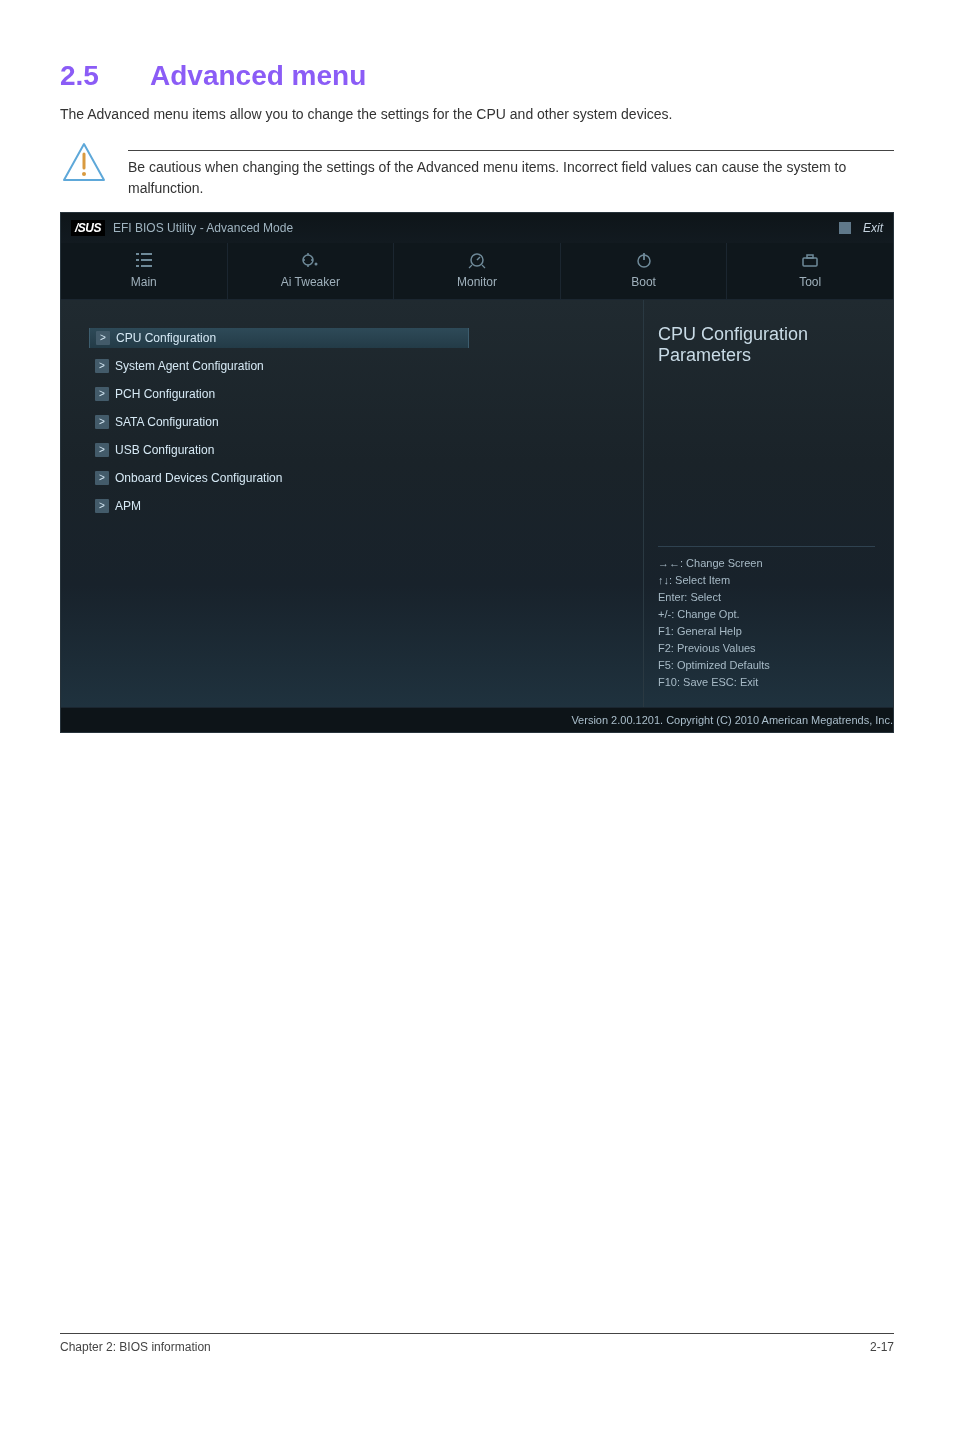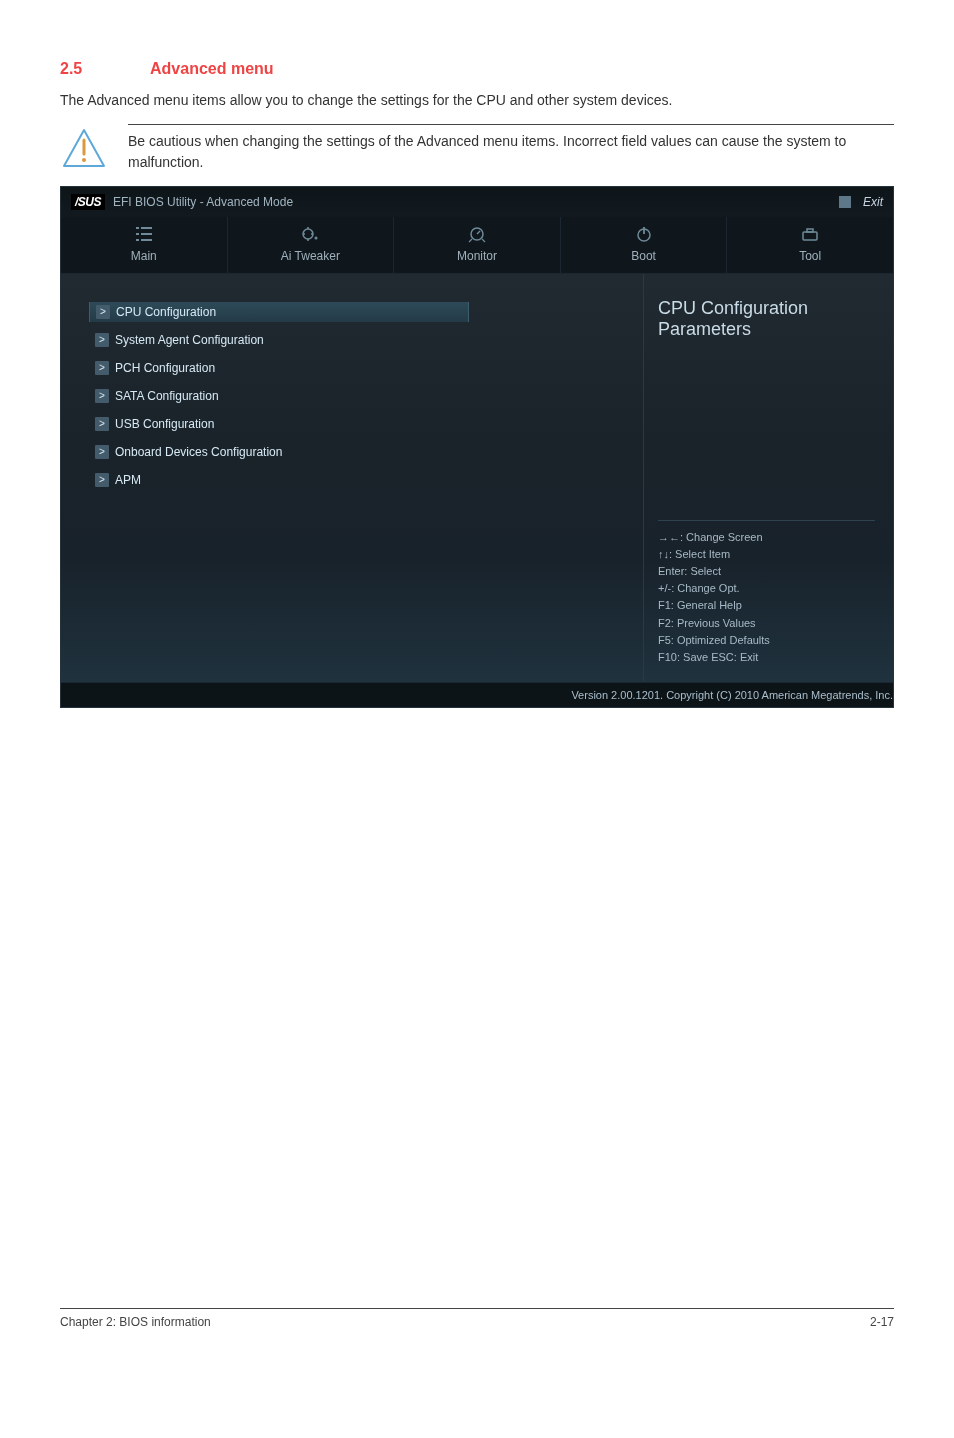--- a/index.html
+++ b/index.html
@@ -17,23 +17,23 @@
   .page-footer-bar {
     border-top: 1px solid #444;
     margin: 0 60px 50px 60px;
     padding-top: 6px;
     display: flex;
     justify-content: space-between;
     font-size: 12px;
     color: #444;
   }
   .section-heading {
-    font-size: 16px;
+    font-size: 28px;
     font-weight: bold;
-    color: #ef4444;
+    color: #8b5cf6;
     margin-bottom: 12px;
   }
   .section-heading .num { display: inline-block; width: 90px; }
   .body-text {
     font-size: 14px;
     color: #333;
     line-height: 1.45;
     margin-bottom: 14px;
   }
 
@@ -44,21 +44,21 @@
     align-items: flex-start;
   }
   .callout-icon {
     flex: 0 0 48px;
     height: 48px;
     display: flex;
     align-items: center;
     justify-content: center;
   }
   .callout svg { width: 44px; height: 40px; }
-  .callout-text-wrap { flex: 1; }
+  .callout-text-wrap { flex: 1; margin-top: 12px; }
   .callout-rule {
     border-top: 1px solid #444;
     margin-bottom: 6px;
   }
   .callout-text {
     font-size: 14px;
     color: #333;
     line-height: 1.45;
   }
 

